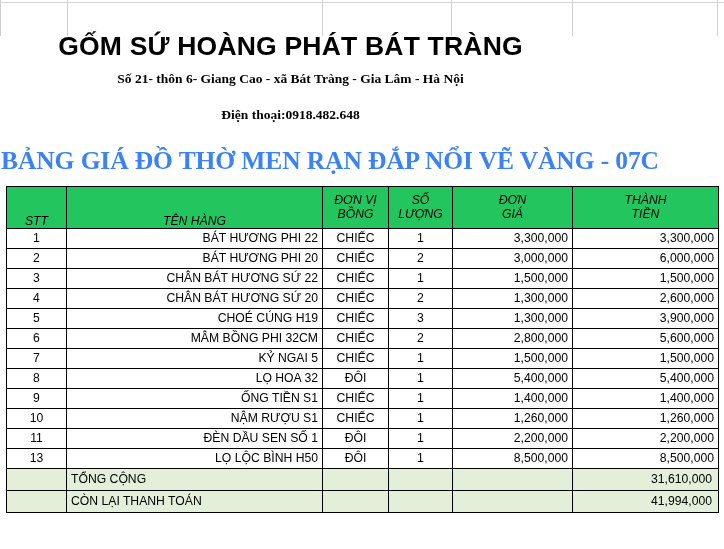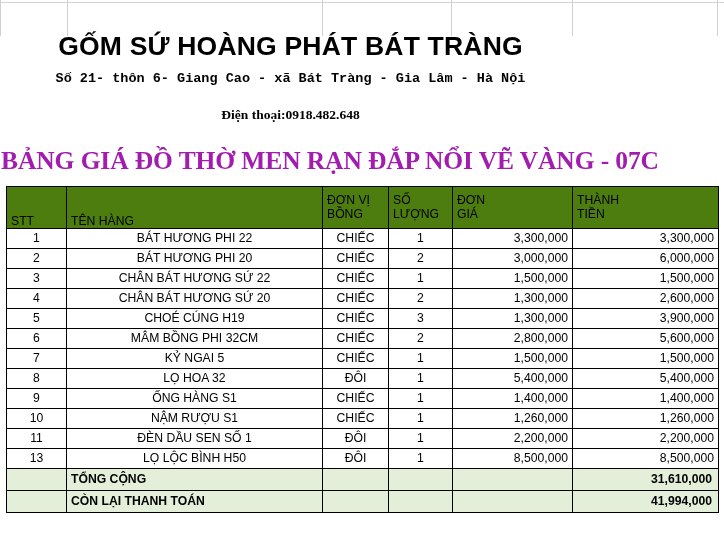--- a/index.html
+++ b/index.html
@@ -48,21 +48,21 @@
     letter-spacing: 0.2px;
     line-height: 1.05;
     white-space: nowrap;
     font-family: "Liberation Sans", sans-serif;
   }
   .address-line {
     margin-top: 10px;
     font-size: 13.5px;
     font-weight: bold;
     line-height: 1.25;
-    font-family: Liberation Mono, monospace;
+    font-family: Liberation Serif, serif;
   }
   .phone-line {
     margin-top: 19px;
     font-size: 13.5px;
     font-weight: bold;
     line-height: 1.25;
     font-family: "Liberation Serif", serif;
   }
   .contact-row {
     margin-top: 14px;
@@ -72,21 +72,21 @@
   }
   .contact-row .web { margin-right: 46px; }
 
   
   .price-banner {
     position: absolute;
     left: 0;
     top: 148px;
     width: 660px;
     text-align: center;
-    color: #a21caf;
+    color: #3b82f6;
     font-family: "Liberation Serif", serif;
     font-weight: bold;
     font-size: 25.5px;
     letter-spacing: -0.1px;
     white-space: nowrap;
     line-height: 1;
   }
 
   
   table.price-table {
@@ -111,46 +111,47 @@
   
   col.c-stt   { width: 60px; }
   col.c-name  { width: 256px; }
   col.c-unit  { width: 66px; }
   col.c-qty   { width: 64px; }
   col.c-price { width: 120px; }
   col.c-total { width: 146px; }
 
   
   thead th {
-    background: #4d7c0f;
-    font-weight: bold;
-    text-align: left;
+    background: #22c55e;
+    font-weight: bold;
+    text-align: center;
     vertical-align: bottom;
     height: 41px;
     font-size: 12.4px;
     padding-bottom: 3px;
+    font-style: italic;
   }
   thead th.two-line { vertical-align: middle; }
   thead th .hl1 { display: block; }
   thead th .hl2 { display: block; }
 
   
   tbody tr.item-row td { height: 19px; }
   td.col-stt   { text-align: center; }
-  td.col-name  { text-align: center; }
+  td.col-name  { text-align: right; }
   td.col-unit  { text-align: center; }
   td.col-qty   { text-align: center; }
   td.col-price { text-align: right; padding-right: 6px; }
   td.col-total { text-align: right; padding-right: 6px; }
 
   
   tbody tr.summary-row td {
     background: #e4efda;
     height: 21px;
-    font-weight: bold;
+    font-weight: normal;
   }
   tbody tr.summary-row td.col-name { text-align: left; }
   tbody tr.summary-row td.col-total { text-align: right; padding-right: 6px; }
 </style>
 </head>
 <body>
 
 <div id="sheet-grid">
   <div class="gl-h" style="top:2px;"></div>
   <div class="gl-v" style="left:0px;"></div>
@@ -260,21 +261,21 @@
       <tr class="item-row">
         <td class="col-stt">8</td>
         <td class="col-name">LỌ HOA 32</td>
         <td class="col-unit">ĐÔI</td>
         <td class="col-qty">1</td>
         <td class="col-price">5,400,000</td>
         <td class="col-total">5,400,000</td>
       </tr>
       <tr class="item-row">
         <td class="col-stt">9</td>
-        <td class="col-name">ỐNG HÀNG S1</td>
+        <td class="col-name">ỐNG TIỀN S1</td>
         <td class="col-unit">CHIẾC</td>
         <td class="col-qty">1</td>
         <td class="col-price">1,400,000</td>
         <td class="col-total">1,400,000</td>
       </tr>
       <tr class="item-row">
         <td class="col-stt">10</td>
         <td class="col-name">NẬM RƯỢU S1</td>
         <td class="col-unit">CHIẾC</td>
         <td class="col-qty">1</td>

